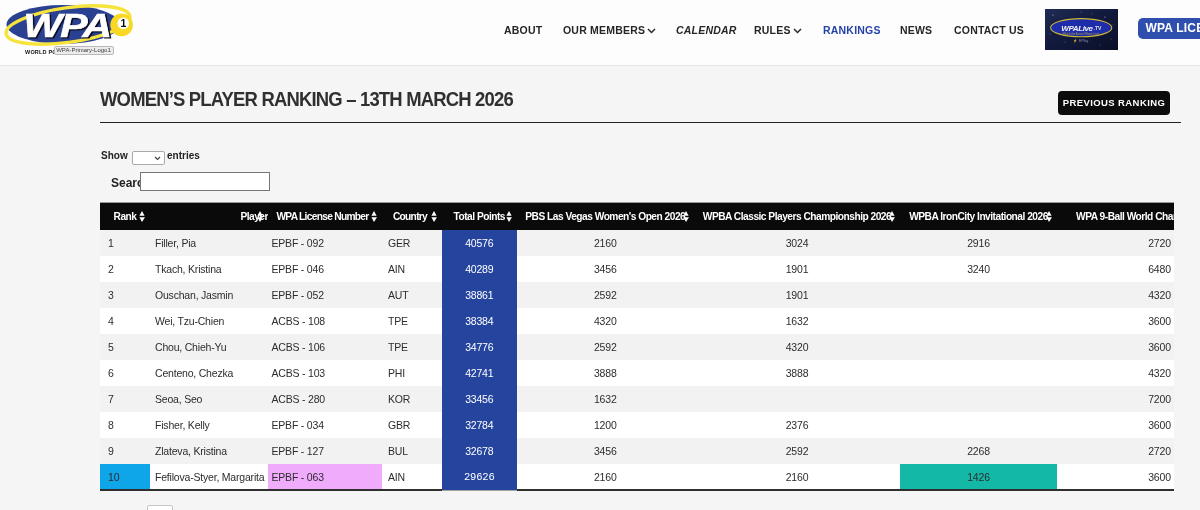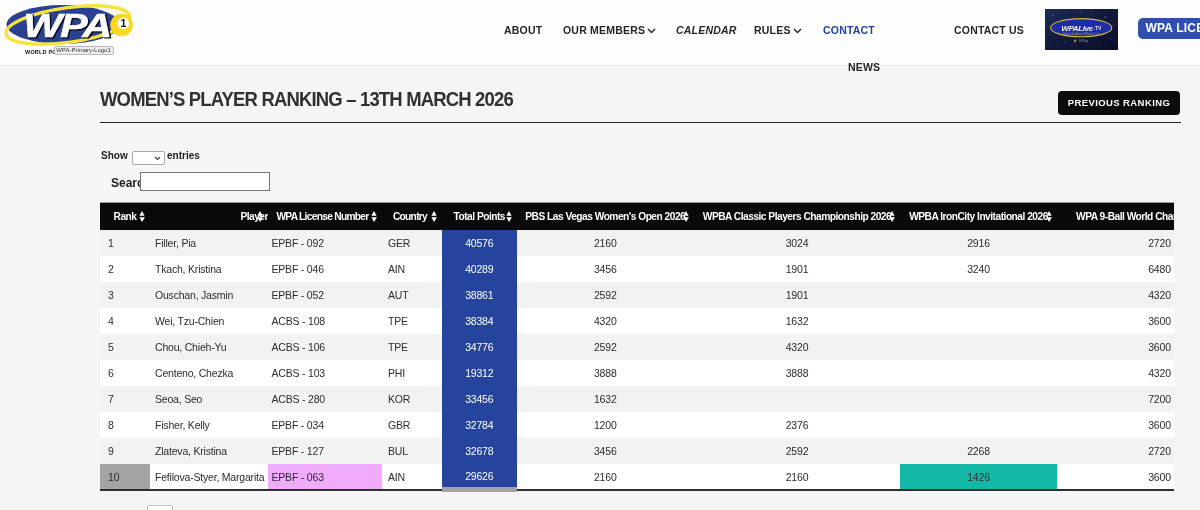--- a/index.html
+++ b/index.html
@@ -12,40 +12,40 @@
 .nav { position:absolute; top:23.5px; font-size:10.5px; font-weight:bold; color:#262626; letter-spacing:.2px; white-space:nowrap; }
 .nav.blue { color:#2443a8; }
 .caret { position:absolute; top:27.5px; width:9px; height:6px; }
 
 
 #tip { position:absolute; left:53.5px; top:46px; width:60px; height:9px; background:#ececec; border:1px solid #b9b9b9; border-radius:2px; font-size:6px; color:#3c3c3c; text-align:center; line-height:7px; }
 #wp { position:absolute; left:25px; top:48.5px; width:30px; overflow:hidden; font-size:5.5px; font-weight:bold; color:#111; white-space:nowrap; letter-spacing:.2px;}
 
 
 #title { position:absolute; left:100px; top:87px; font-size:20.5px; font-weight:bold; color:#303030; letter-spacing:-0.9px; white-space:nowrap; transform:scaleX(0.9); transform-origin:0 50%; }
-#prevbtn { position:absolute; left:1058px; top:91px; width:122px; height:24px; background:#0c0c0c; border-radius:4px; color:#fff; font-size:9.5px; font-weight:bold; letter-spacing:.4px; text-align:center; line-height:24px; }
+#prevbtn { position:absolute; left:1058px; top:91px; width:112px; height:24px; background:#0c0c0c; border-radius:4px; color:#fff; font-size:9.5px; font-weight:bold; letter-spacing:.4px; text-align:center; line-height:24px; }
 #hr1 { position:absolute; left:100px; top:122px; width:1081px; height:1px; background:#222; }
 
 
 #show { position:absolute; left:101px; top:149.5px; font-size:10px; font-weight:bold; color:#222; }
 #sel { position:absolute; left:131.5px; top:151px; width:33px; height:14px; background:#fff; border:1px solid #a9a9a9; border-radius:2px; }
 #entries { position:absolute; left:167px; top:149.5px; font-size:10px; font-weight:bold; color:#222;text-align:right; }
 #search { position:absolute; left:111px; top:176px; font-size:12px; font-weight:bold; color:#222; }
 #inp { position:absolute; left:139.5px; top:171.5px; width:130px; height:19px; background:#fff; border:1px solid #767676; }
 
 
 #twrap { position:absolute; left:100px; top:203px; width:1074px; height:289px; overflow:hidden; }
 table { border-collapse:collapse; table-layout:fixed; width:1162px; font-size:10.5px; letter-spacing:-0.2px; }
 th { background:#0a0a0a; color:#fff; font-weight:bold; height:27px; position:relative; text-align:center; padding:0; white-space:nowrap; overflow:hidden; letter-spacing:-0.5px; font-size:10.2px; }
 td { height:26px; color:#2d2d2d; padding:0; white-space:nowrap; text-align:center; }
 tr.odd td { background:#f2f2f2; }
 tr.even td { background:#ffffff; }
 td.tp { background:#25449e !important; color:#fff; }
 tr.last td { border-bottom:2px solid #2f2f2f; }
-tr.last td.tp { border-bottom:6px solid #a3a3a3; }
+tr.last td.tp { border-bottom:1px solid #a3a3a3;font-family:Liberation Mono, monospace; }
 td.l { text-align:left; }
 .sic { position:absolute; right:5px; top:7.5px; }
 
 #pgbox { position:absolute; left:146.5px; top:504.5px; width:26px; height:12px; background:#fff; border:1px solid #c5c5c5; border-radius:2px; }
 </style>
 </head>
 <body>
 <div id="hdr"></div>
 
 <svg class="abs" style="left:0px; top:0px;" width="140" height="50" viewBox="0 0 140 50">
@@ -65,22 +65,22 @@
 <div class="nav" style="left:504px;">ABOUT</div>
 <div class="nav" style="left:563px;">OUR MEMBERS</div>
 <svg class="caret" style="left:647px;" viewBox="0 0 9 6">
     <polyline points="1,1 4.5,4.5 8,1" fill="none" stroke="#2a2a2a" stroke-width="1.5"></polyline>
   </svg>
 <div class="nav" style="left:676px;font-style:italic;">CALENDAR</div>
 <div class="nav" style="left:754px;">RULES</div>
 <svg class="caret" style="left:793px;" viewBox="0 0 9 6">
     <polyline points="1,1 4.5,4.5 8,1" fill="none" stroke="#2a2a2a" stroke-width="1.5"></polyline>
   </svg>
-<div class="nav blue" style="left:823px;">CONTACT</div>
-<div class="nav" style="left:848px;margin-top:37px;">NEWS</div>
+<div class="nav blue" style="left:823px;">RANKINGS</div>
+<div class="nav" style="left:900px;">NEWS</div>
 <div class="nav" style="left:954px;">CONTACT US</div>
 
 <svg class="abs" style="left:1045px; top:9px;" width="73" height="41" viewBox="0 0 73 41">
   <rect width="73" height="41" fill="#0c1126"></rect>
   <rect width="73" height="41" fill="url(#g1)"></rect>
   <defs>
     <linearGradient id="g1" x1="0" y1="0" x2="1" y2="1">
       <stop offset="0" stop-color="#202c55"></stop>
       <stop offset="0.45" stop-color="#121a3e"></stop>
       <stop offset="1" stop-color="#0a0f28"></stop>
@@ -224,21 +224,21 @@
           <td>2592</td>
           <td>4320</td>
           <td></td>
           <td>3600</td>
         </tr>
 <tr class="even">
           <td class="l" style="padding-left:8px">6</td>
           <td class="l" style="padding-left:5px">Centeno, Chezka</td>
           <td class="l" style="padding-left:3.5px">ACBS - 103</td>
           <td class="l" style="padding-left:6px">PHI</td>
-          <td class="tp">19312</td>
+          <td class="tp">42741</td>
           <td>3888</td>
           <td>3888</td>
           <td></td>
           <td>4320</td>
         </tr>
 <tr class="odd">
           <td class="l" style="padding-left:8px">7</td>
           <td class="l" style="padding-left:5px">Seoa, Seo</td>
           <td class="l" style="padding-left:3.5px">ACBS - 280</td>
           <td class="l" style="padding-left:6px">KOR</td>
@@ -264,21 +264,21 @@
           <td class="l" style="padding-left:5px">Zlateva, Kristina</td>
           <td class="l" style="padding-left:3.5px">EPBF - 127</td>
           <td class="l" style="padding-left:6px">BUL</td>
           <td class="tp">32678</td>
           <td>3456</td>
           <td>2592</td>
           <td>2268</td>
           <td>2720</td>
         </tr>
 <tr class="odd last">
-          <td class="l even" style="padding-left:8px;background:#a3a3a3">10</td>
+          <td class="l even" style="padding-left:8px;background:#0ea5e9">10</td>
           <td class="l" style="padding-left:5px;background:#fff">Fefilova-Styer, Margarita</td>
           <td class="l" style="padding-left:3.5px;background:#f0abfc">EPBF - 063</td>
           <td class="l" style="padding-left:6px;background:#fff">AIN</td>
           <td class="tp">29626</td>
           <td style="background:#fff">2160</td>
           <td style="background:#fff">2160</td>
           <td style="background:#14b8a6">1426</td>
           <td style="background:#fff">3600</td>
         </tr>
 </tbody>

